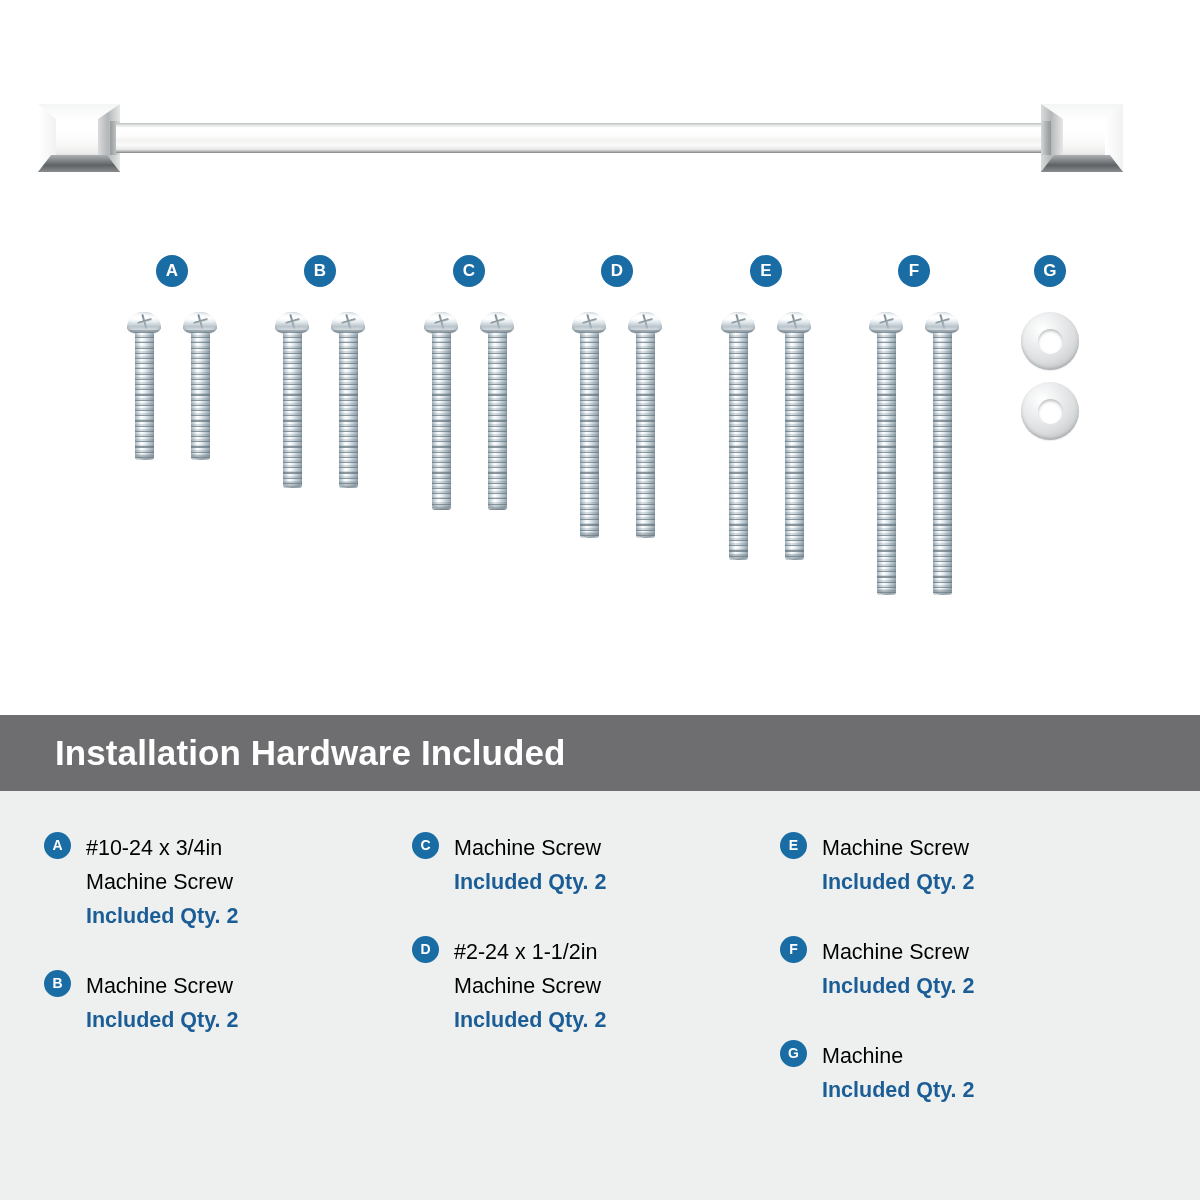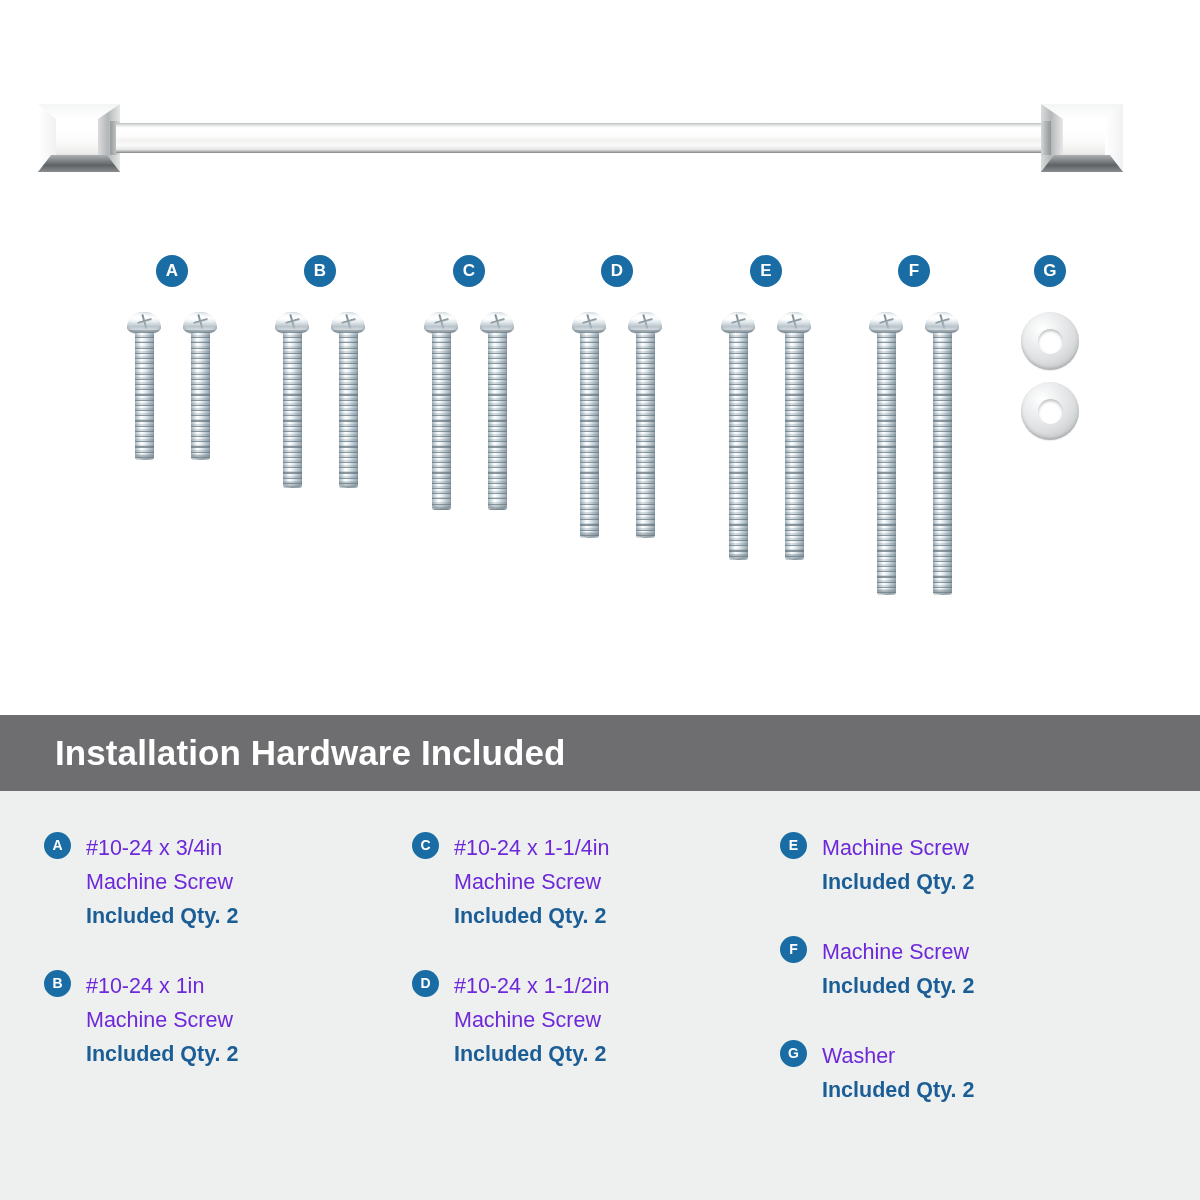--- a/index.html
+++ b/index.html
@@ -299,21 +299,21 @@
     border-radius: 50%;
     background: #1a6ca4;
     color: #ffffff;
     font-size: 14px;
     font-weight: bold;
     line-height: 27px;
     text-align: center;
   }
   .legend-line {
     font-size: 21.5px;
-    color: #6d28d9;
+    color: #000000;
     line-height: 34px;
     white-space: nowrap;
   }
   .legend-qty {
     font-size: 21.5px;
     font-weight: bold;
     color: #1b5e96;
     line-height: 34px;
   }
 </style>
@@ -511,52 +511,50 @@
 
   <div class="legend-col" id="legend-col-1">
     <div class="legend-entry">
       <div class="legend-badge">A</div>
       <div class="legend-line">#10-24 x 3/4in</div>
       <div class="legend-line">Machine Screw</div>
       <div class="legend-qty">Included Qty. 2</div>
     </div>
     <div class="legend-entry">
       <div class="legend-badge">B</div>
-      <div class="legend-line">#10-24 x 1in</div>
       <div class="legend-line">Machine Screw</div>
       <div class="legend-qty">Included Qty. 2</div>
     </div>
   </div>
 
   <div class="legend-col" id="legend-col-2">
     <div class="legend-entry">
       <div class="legend-badge">C</div>
-      <div class="legend-line">#10-24 x 1-1/4in</div>
       <div class="legend-line">Machine Screw</div>
       <div class="legend-qty">Included Qty. 2</div>
     </div>
     <div class="legend-entry">
       <div class="legend-badge">D</div>
-      <div class="legend-line">#10-24 x 1-1/2in</div>
+      <div class="legend-line">#2-24 x 1-1/2in</div>
       <div class="legend-line">Machine Screw</div>
       <div class="legend-qty">Included Qty. 2</div>
     </div>
   </div>
 
   <div class="legend-col" id="legend-col-3">
     <div class="legend-entry">
       <div class="legend-badge">E</div>
       <div class="legend-line">Machine Screw</div>
       <div class="legend-qty">Included Qty. 2</div>
     </div>
     <div class="legend-entry">
       <div class="legend-badge">F</div>
       <div class="legend-line">Machine Screw</div>
       <div class="legend-qty">Included Qty. 2</div>
     </div>
     <div class="legend-entry">
       <div class="legend-badge">G</div>
-      <div class="legend-line">Washer</div>
+      <div class="legend-line">Machine</div>
       <div class="legend-qty">Included Qty. 2</div>
     </div>
   </div>
 
 </div>
 
 </body></html>

